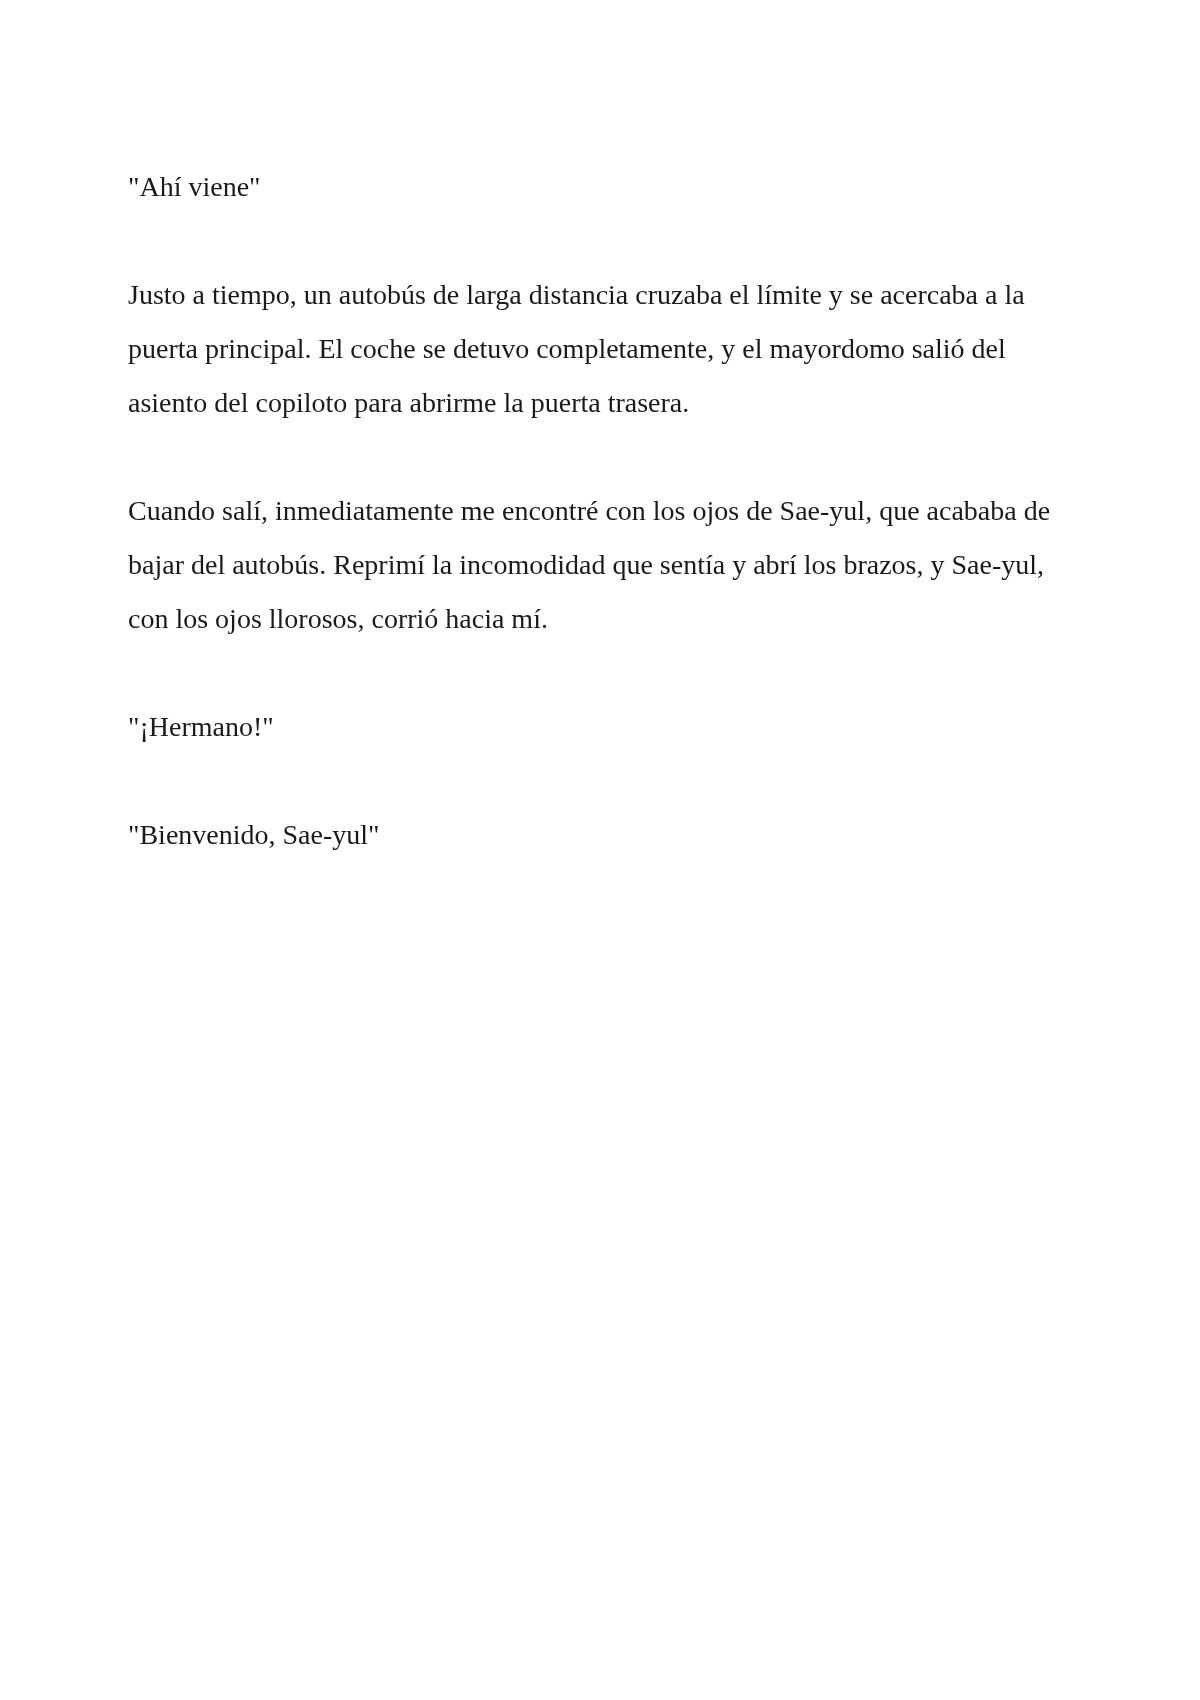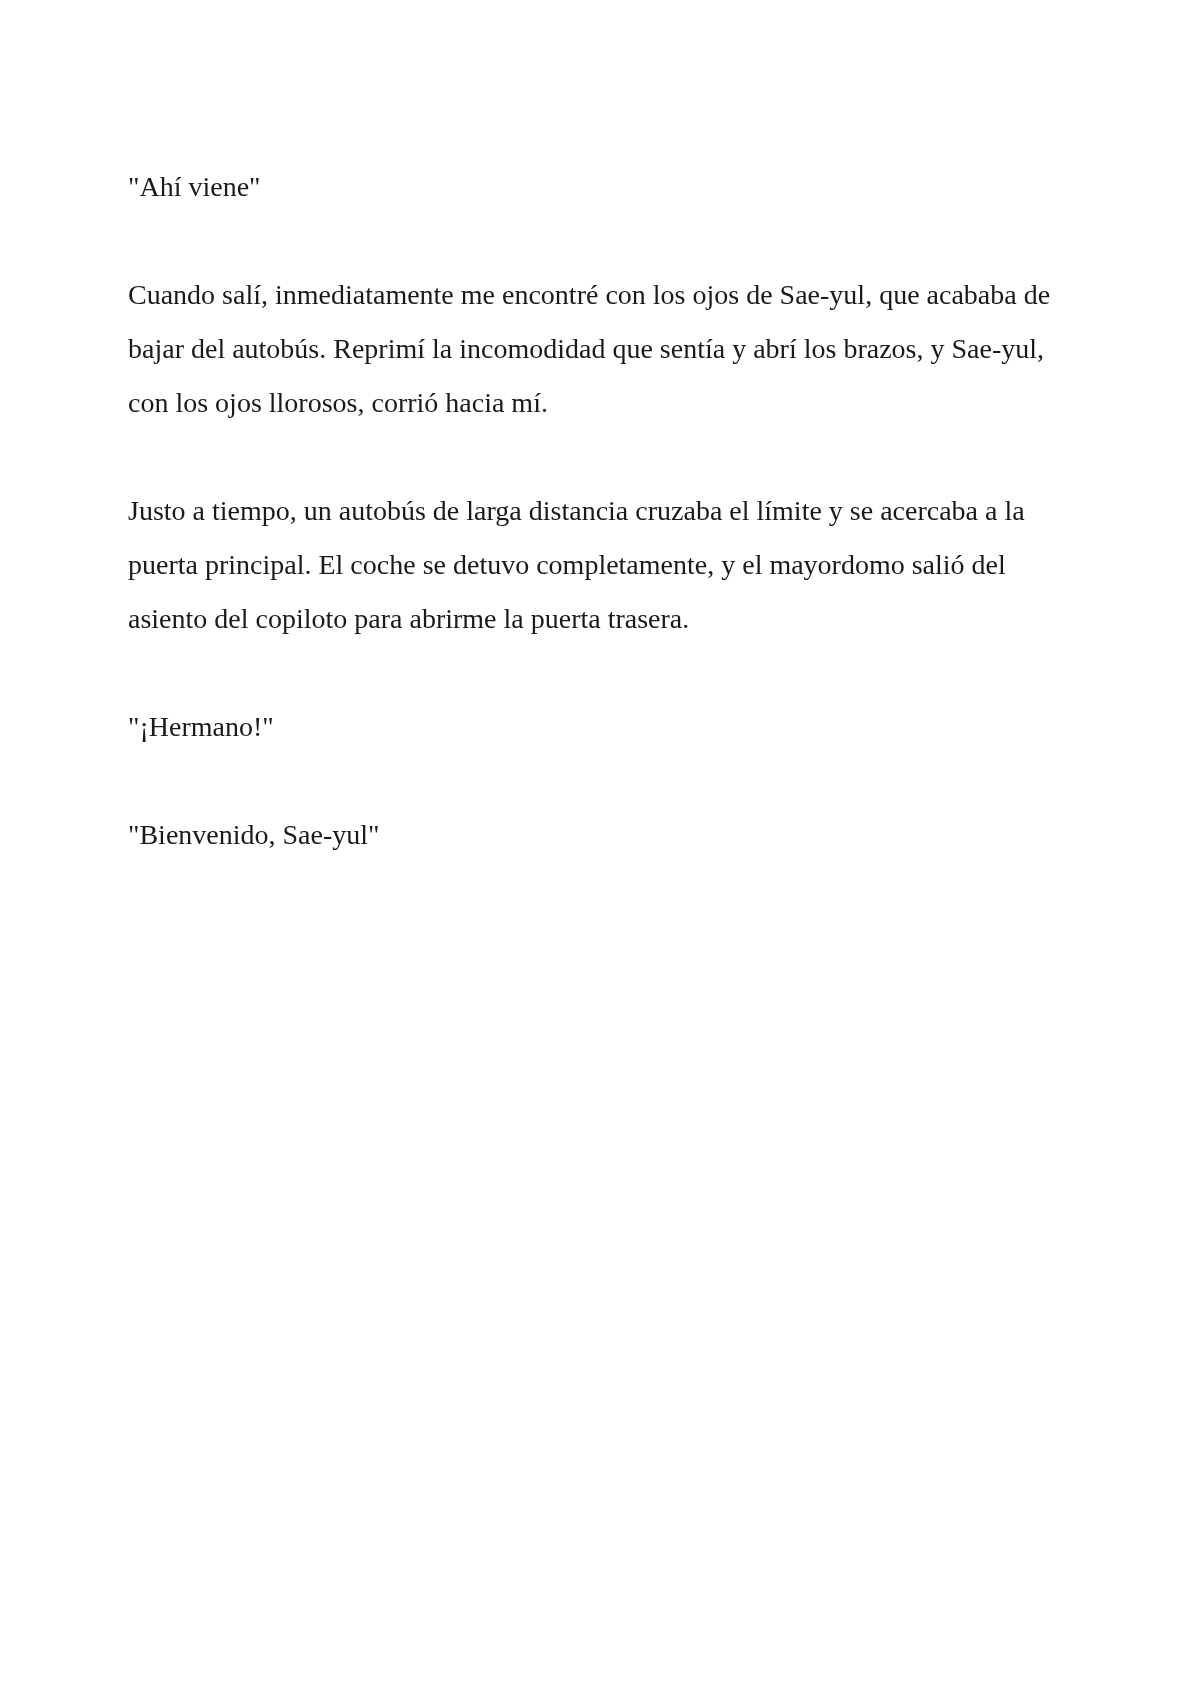--- a/index.html
+++ b/index.html
@@ -14,17 +14,17 @@
       line-height: 54px;
       color: #1a1a1a;
     }
     .para { margin: 0 0 54px 0; }
   </style>
 </head>
 <body>
 
 <div class="page">
   <p class="para">"Ahí viene"</p>
+  <p class="para">Justo a tiempo, un autobús de larga distancia cruzaba el límite y se acercaba a la puerta principal. El coche se detuvo completamente, y el mayordomo salió del asiento del copiloto para abrirme la puerta trasera.</p>
   <p class="para">Cuando salí, inmediatamente me encontré con los ojos de Sae-yul, que acababa de bajar del autobús. Reprimí la incomodidad que sentía y abrí los brazos, y Sae-yul, con los ojos llorosos, corrió hacia mí.</p>
-  <p class="para">Justo a tiempo, un autobús de larga distancia cruzaba el límite y se acercaba a la puerta principal. El coche se detuvo completamente, y el mayordomo salió del asiento del copiloto para abrirme la puerta trasera.</p>
   <p class="para">"¡Hermano!"</p>
   <p class="para">"Bienvenido, Sae-yul"</p>
 </div>
 
 </body></html>

